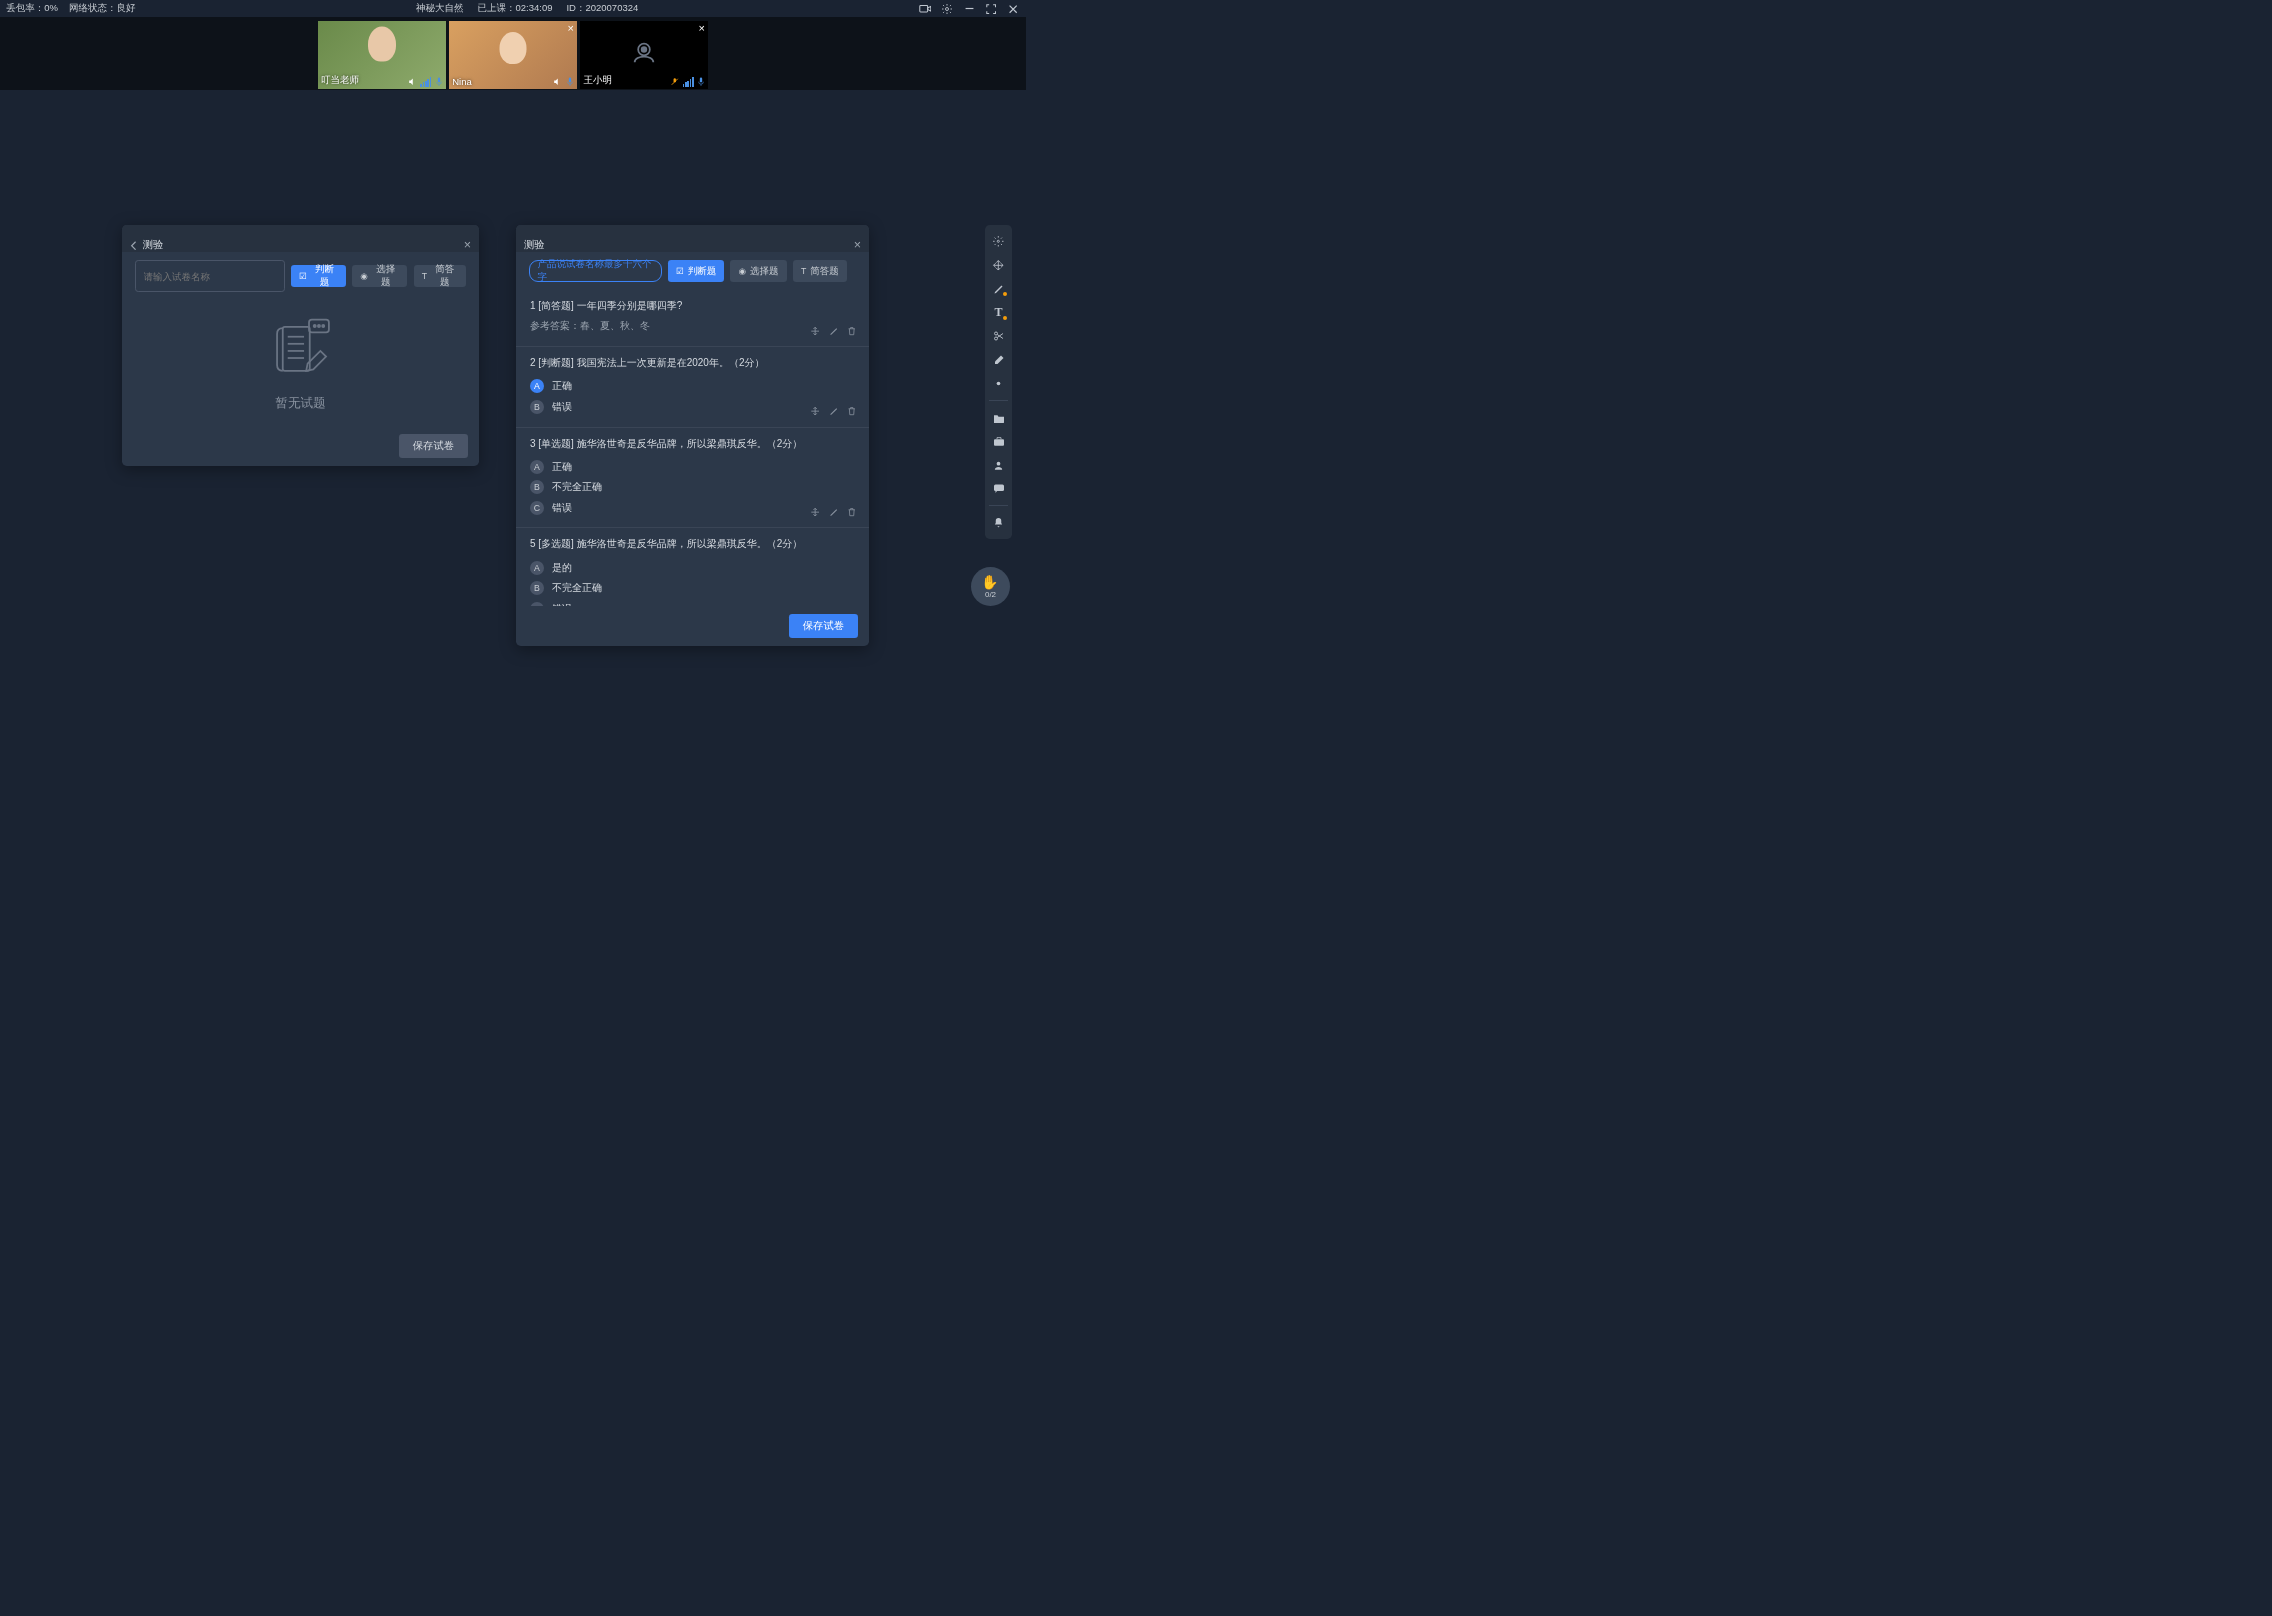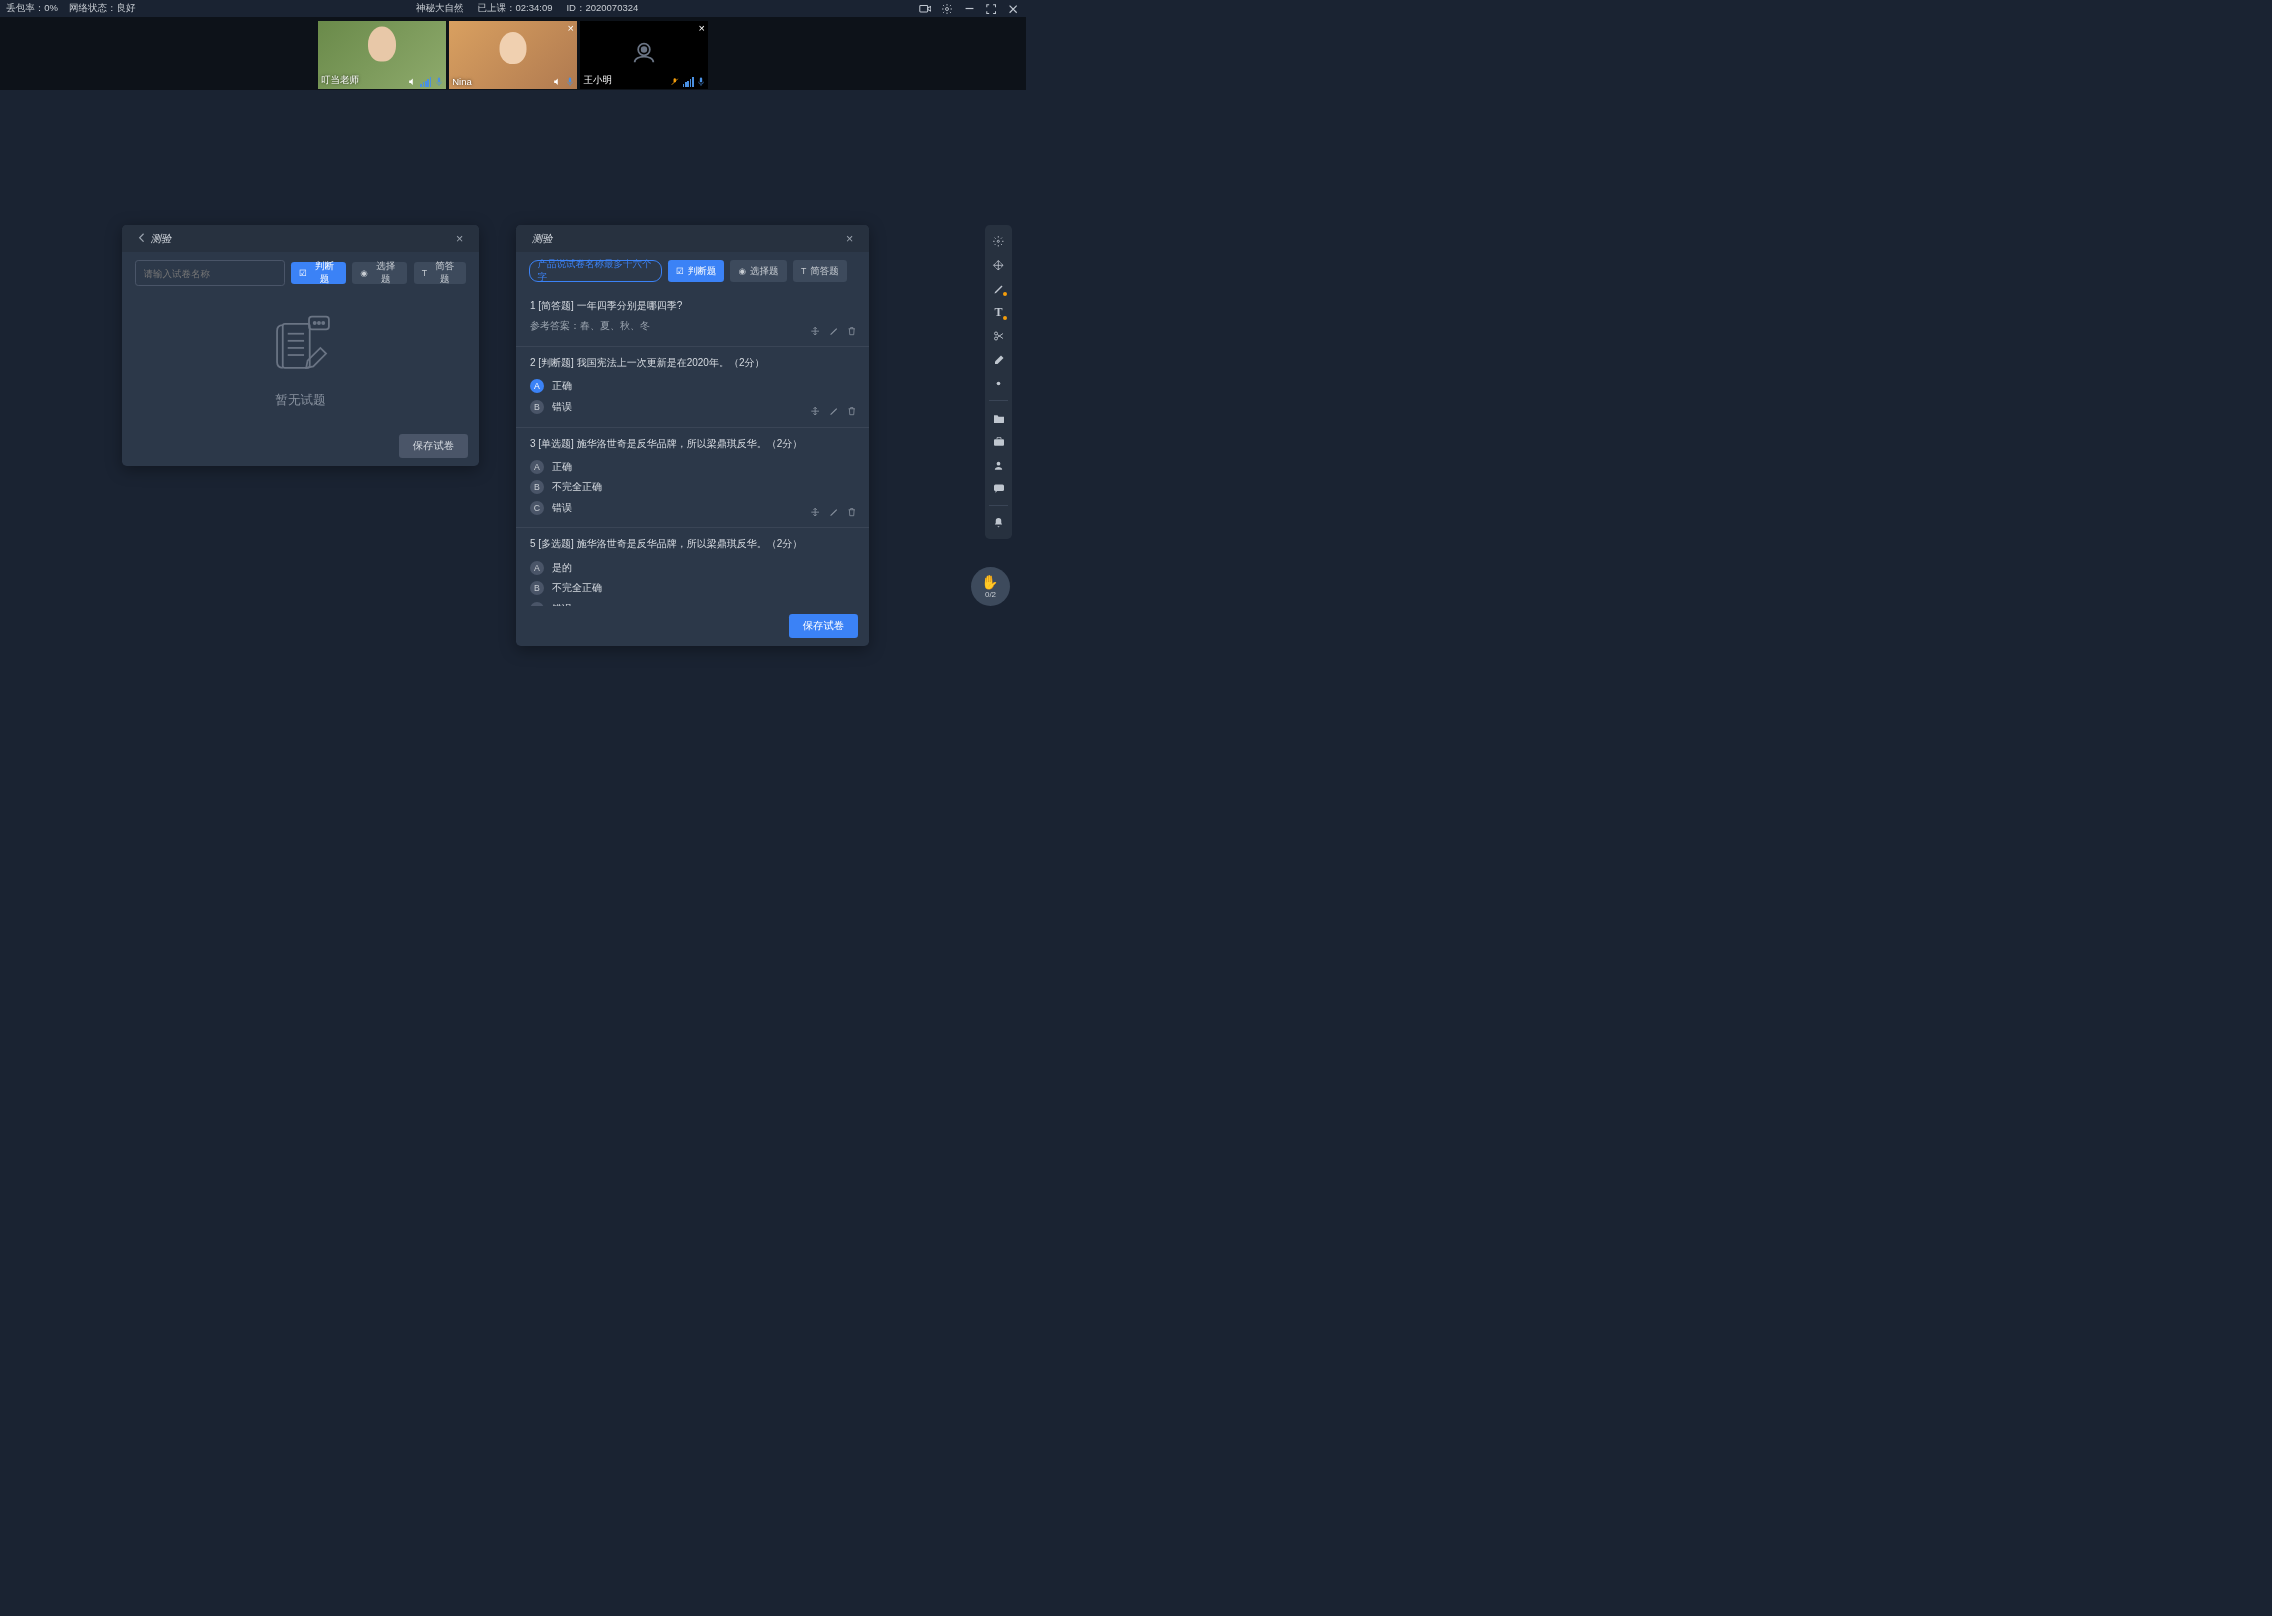--- a/index.html
+++ b/index.html
@@ -77,40 +77,39 @@
   box-shadow: 0 3.2px 16px rgba(0,0,0,0.35);
   display:flex;
   flex-direction:column;
 }
 .panel-left { left: 122px; top: 225px; width: 357px; height: 241px; }
 .panel-right { left: 516px; top: 225px; width: 353px; height: 421px; }
 
 .panel-header {
   height: 27px;
   display:flex;
-  align-items:center;
-  padding: 0 16px;
+  align-items:flex-end;
+  padding: 0 8px;
   background: #27313f;
   border-radius: 4.7px 4.7px 0 0;
   font-size: 10.3px;
   color:#d6dbe1;
-  font-style:italic;
 }
 .panel-header .back { margin-right:4.7px; cursor:pointer; color:#9aa3ae;}
 .panel-header .close { margin-left:auto; cursor:pointer; color:#9aa3ae; font-size:12.6px;}
 
 .panel-toolbar {
   display:flex;
   gap:6.3px;
   padding: 8px 12.6px;
   align-items:center;
 }
 .name-input {
   flex: 0 0 129px;
-  height: 26px;
+  height: 32px;
   background: transparent;
   border: 0.8px solid #4a5568;
   border-radius: 3.2px;
   padding: 0 8px;
   color:#c8cdd3;
   font-size:9.5px;
 }
 .name-input-filled {
   flex: 0 0 133px;
   height: 22px;

